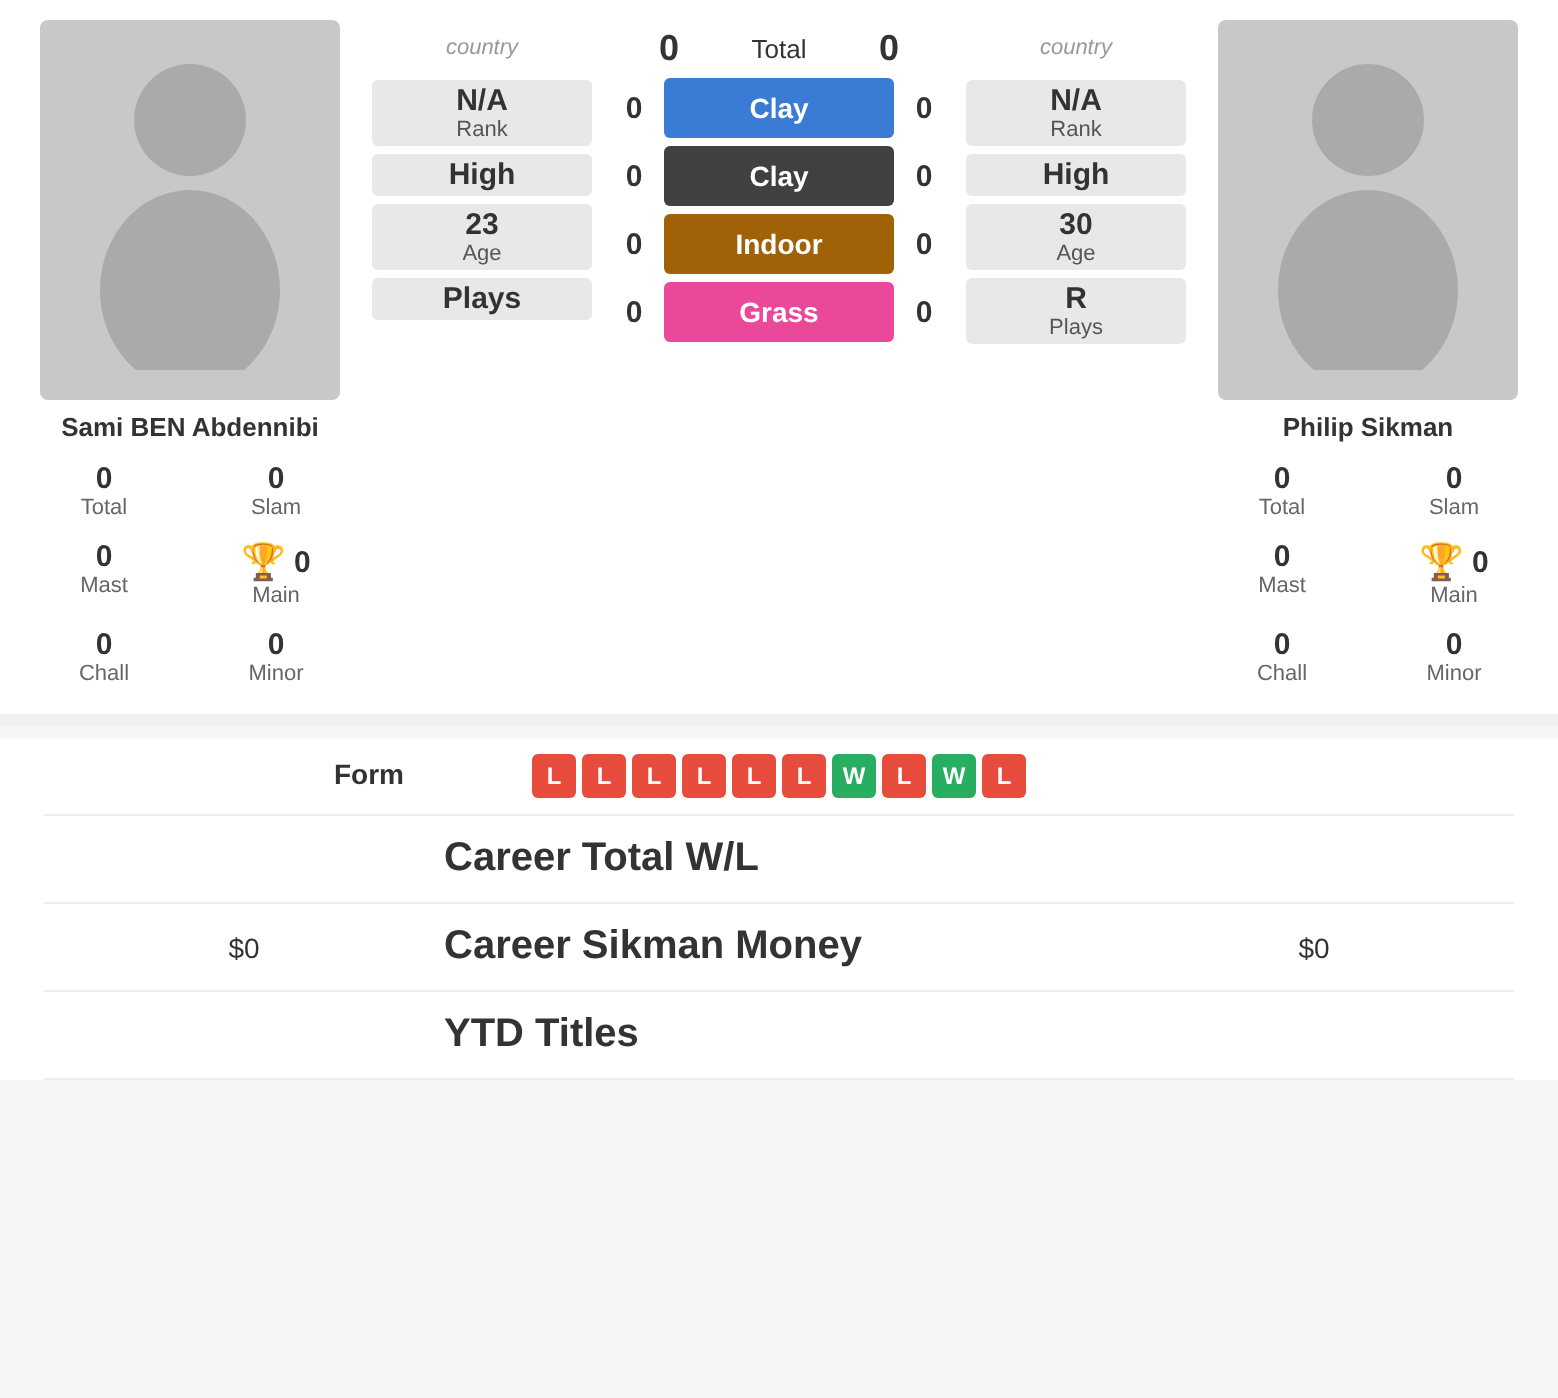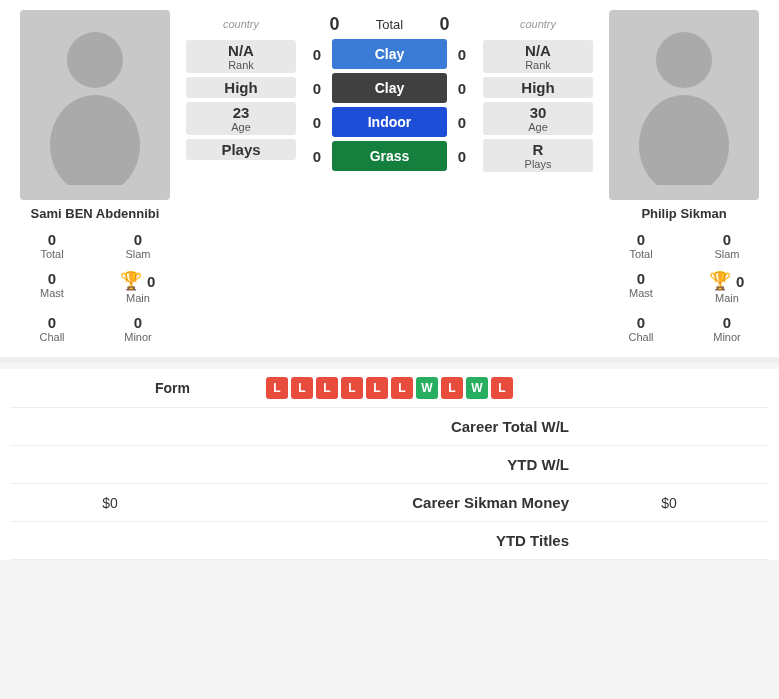--- a/index.html
+++ b/index.html
@@ -156,22 +156,22 @@
       font-weight: bold;
     }
     .surface-score-right {
       width: 30px;
       text-align: center;
       font-size: 15px;
       font-weight: bold;
     }
     .btn-hard { background: #3a7bd5; }
     .btn-clay { background: #404040; }
-    .btn-indoor { background: #1d4ed8; }
-    .btn-grass { background: #15803d; }
+    .btn-indoor { background: #a16207; }
+    .btn-grass { background: #ec4899; }
 
     
     .right-stats-panel {
       width: 110px;
       flex-shrink: 0;
       display: flex;
       flex-direction: column;
       gap: 4px;
     }
 
@@ -179,21 +179,21 @@
     .country-img {
       font-size: 11px;
       color: #999;
       font-style: italic;
     }
 
     
     .bottom-section {
       background: #fff;
       margin-top: 6px;
-      padding: 0 10px;
+      padding: 0 22px;
     }
     
     .form-badges {
       display: flex;
       flex-direction: row;
       gap: 3px;
       align-items: center;
       justify-content: center;
       flex: 1;
     }
@@ -219,22 +219,22 @@
     }
     .bottom-row {
       display: flex;
       flex-direction: row;
       align-items: center;
       padding: 10px 0;
       border-bottom: 1px solid #eee;
     }
     .bottom-row-label {
       flex: 1;
-      text-align: right;
-      font-size: 15px;
+      text-align: left;
+      font-size: 20px;
       font-weight: bold;
     }
     .bottom-row-left {
       width: 200px;
       text-align: center;
       font-size: 14px;
     }
     .bottom-row-right {
       width: 200px;
       text-align: center;
@@ -432,25 +432,20 @@
         </div>
       <div style="width:200px;"></div>
     </div>
 
     <div class="bottom-row">
       <div class="bottom-row-left"></div>
       <div class="bottom-row-label">Career Total W/L</div>
       <div class="bottom-row-right"></div>
     </div>
 
-    <div class="bottom-row">
-      <div class="bottom-row-left"></div>
-      <div class="bottom-row-label">YTD W/L</div>
-      <div class="bottom-row-right"></div>
-    </div>
 
     <div class="bottom-row">
       <div class="bottom-row-left">$0</div>
       <div class="bottom-row-label">Career Sikman Money</div>
       <div class="bottom-row-right">$0</div>
     </div>
 
     <div class="bottom-row">
       <div class="bottom-row-left"></div>
       <div class="bottom-row-label">YTD Titles</div>

